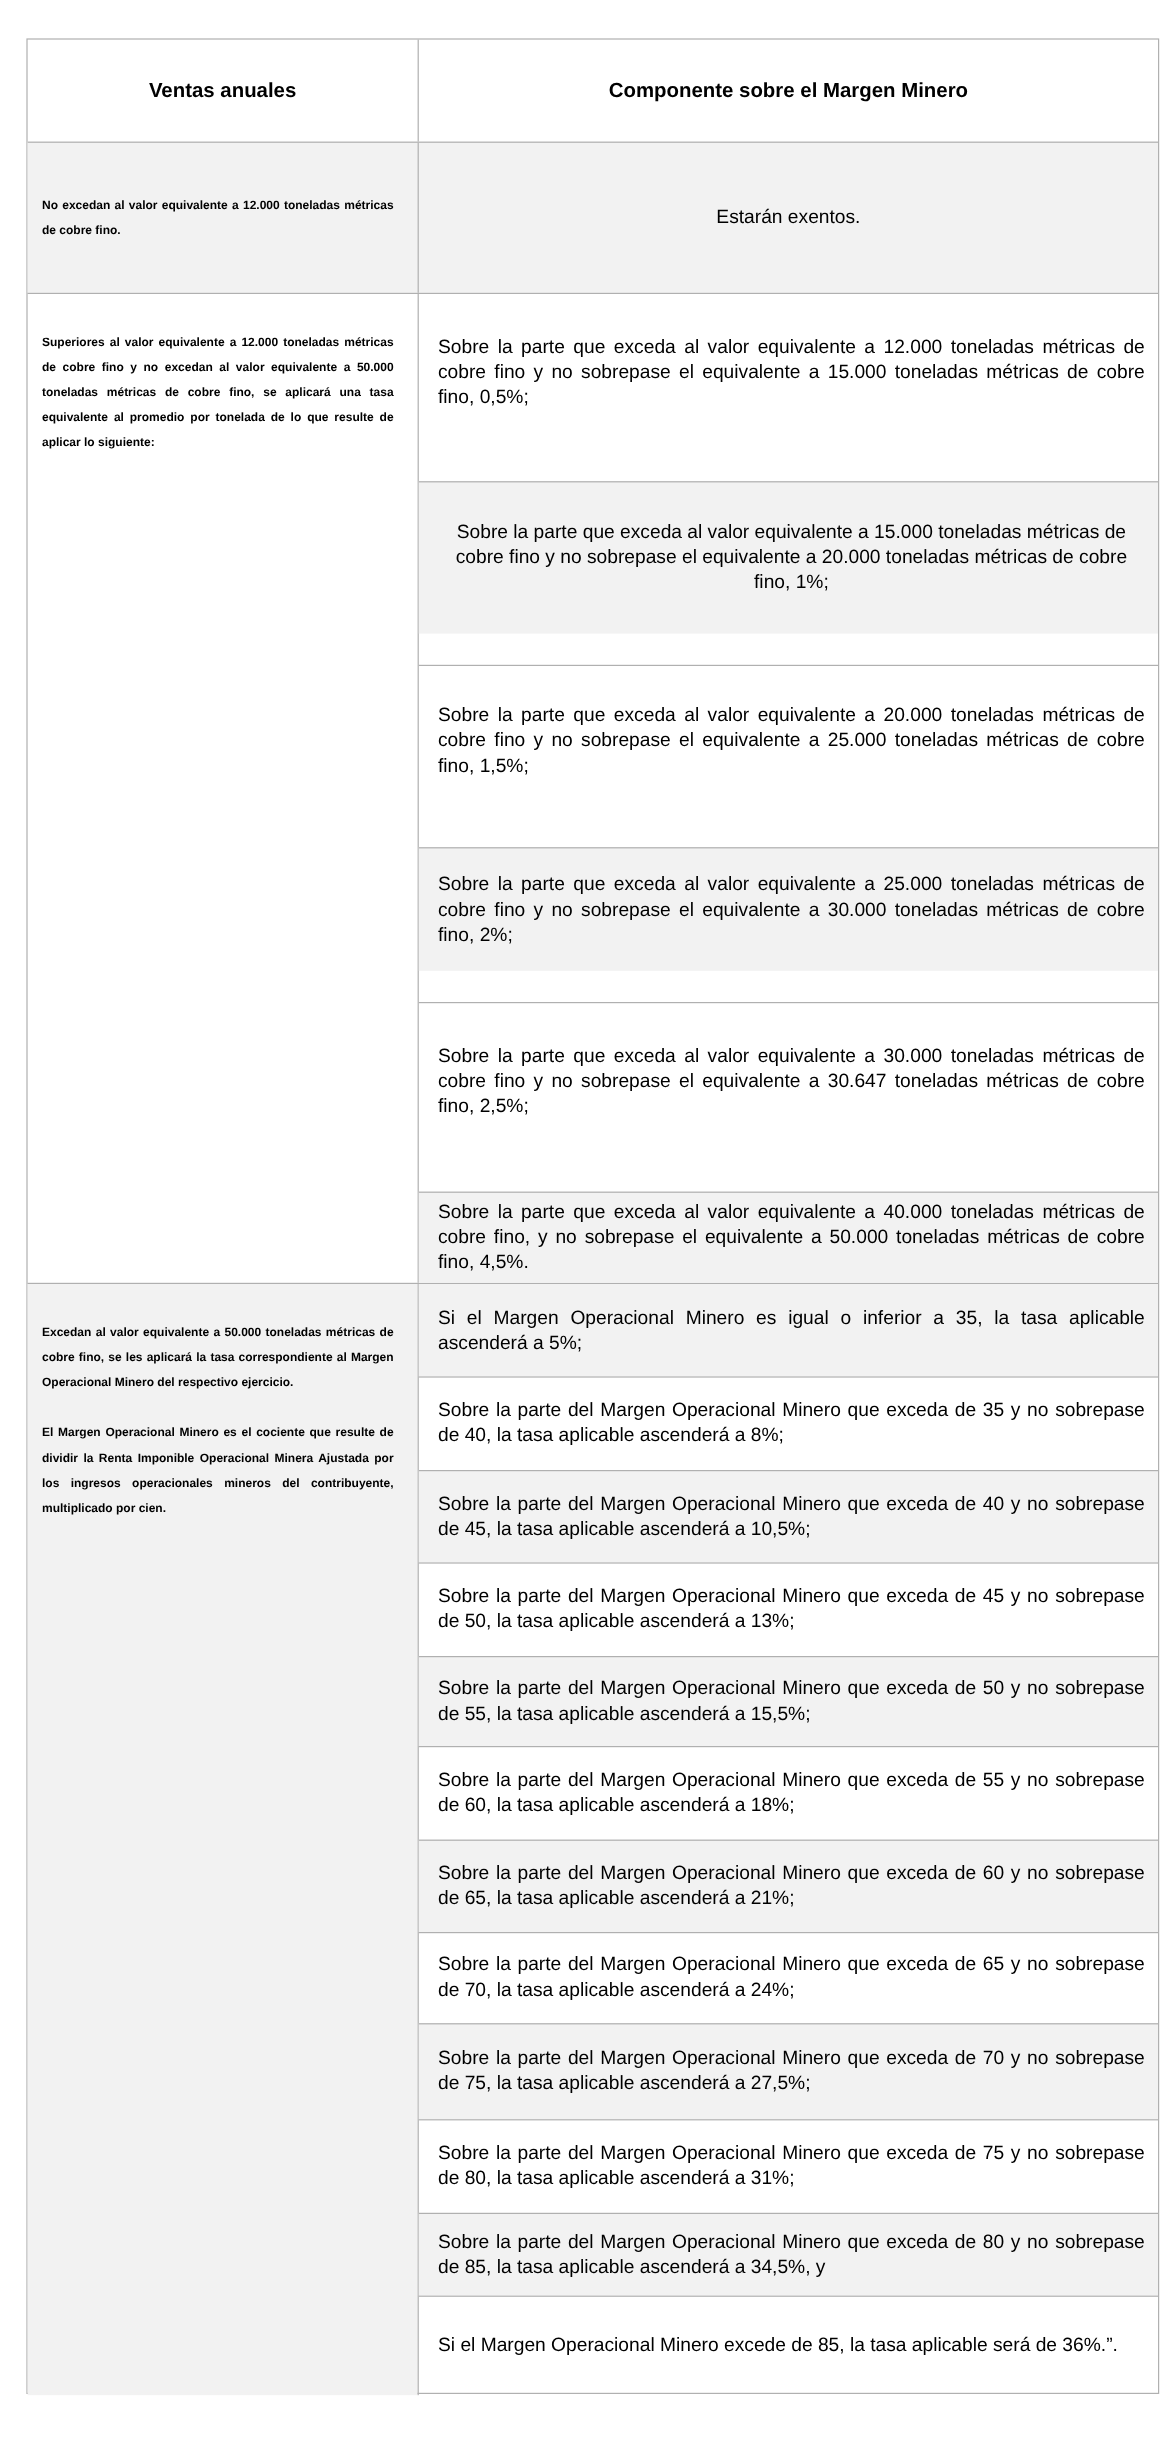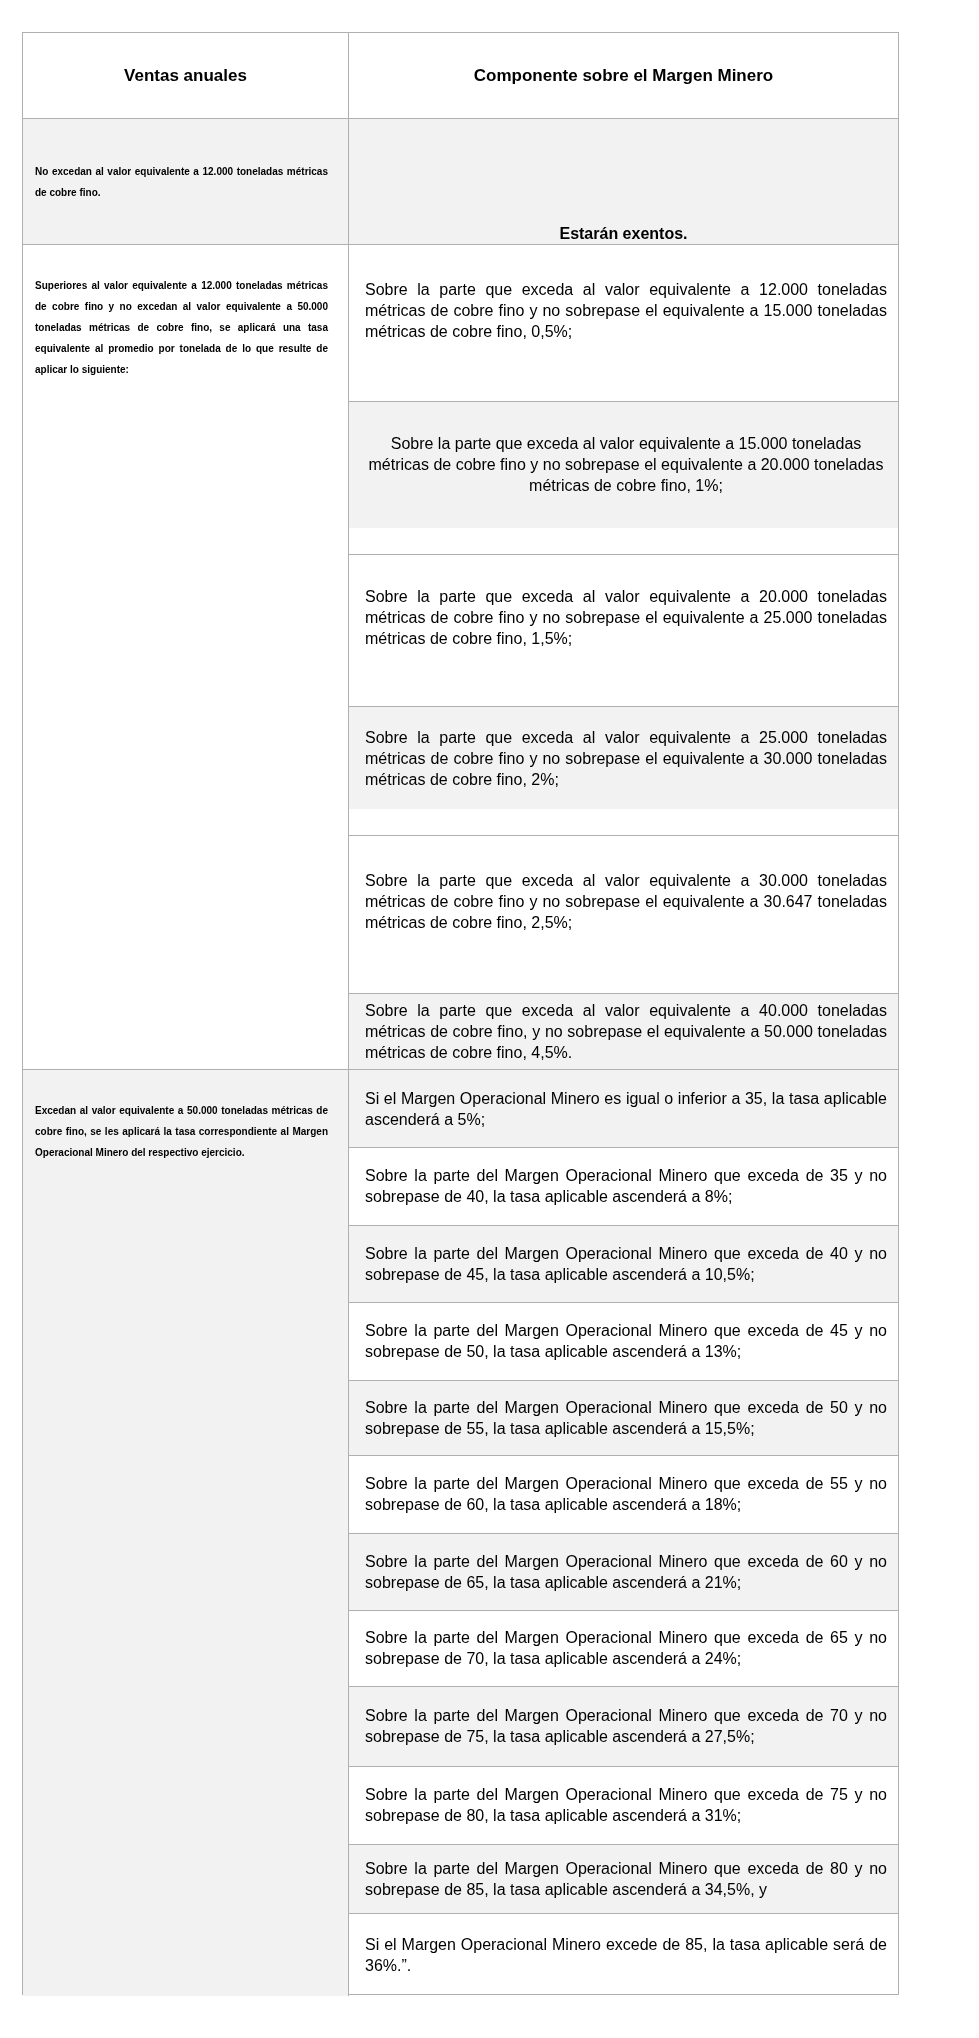--- a/index.html
+++ b/index.html
@@ -9,21 +9,21 @@
   }
   *{box-sizing:border-box;margin:0;padding:0;}
   html,body{background:#ffffff;}
   body{
     width:979px;height:2038px;position:relative;overflow:hidden;
     font-family:"Liberation Sans",sans-serif;
     color:var(--txt);
     font-size:16px;line-height:21px;
   }
   .tbl{
-    position:absolute;left:22px;top:32px;width:877px;height:1963px;
+    position:absolute;left:22px;top:32px;width:944px;height:1963px;
     border:1px solid var(--bd);
     background:#ffffff;
   }
   .trow{
     display:grid;
     grid-template-columns:325px 1fr;
     border-top:1px solid var(--bd);
   }
   .trow:first-child{border-top:none;}
   .r-head{height:85px;}
@@ -36,22 +36,22 @@
     display:flex;align-items:center;justify-content:center;
     font-weight:bold;font-size:17px;text-align:center;
   }
   
   .cl{
     font-weight:bold;text-align:justify;
     padding:0 20px 0 12px;font-size:10px;
   }
   .r1 .cl{display:flex;align-items:center;}
   .r1 .cell-r{
-    display:flex;align-items:flex-end;justify-content:center;
-    text-align:center;padding:0 20px;font-weight:bold;
+    display:flex;align-items:center;justify-content:center;
+    text-align:center;padding:0 20px;
   }
   .r2 .cl{padding-top:30px;}
   .r3 .cl{padding-top:30px;background:var(--shade);}
   .cl p + p{margin-top:21px;}
   
   .subrows{display:flex;flex-direction:column;}
   .sub{
     display:flex;align-items:center;
     padding:2px 11px 2px 16px;
     border-top:1px solid var(--bd);
@@ -126,20 +126,21 @@
 
   <div class="sub">
     <span>Sobre la parte que exceda al valor equivalente a 40.000 toneladas métricas de cobre fino, y no sobrepase el equivalente a 50.000 toneladas métricas de cobre fino, 4,5%.</span>
   </div>
 </div>
   </div>
 
   <div class="trow r3">
     <div class="cl">
       <p>Excedan al valor equivalente a 50.000 toneladas métricas de cobre fino, se les aplicará la tasa correspondiente al Margen Operacional Minero del respectivo ejercicio.</p>
+      <p>El Margen Operacional Minero es el cociente que resulte de dividir la Renta Imponible Operacional Minera Ajustada por los ingresos operacionales mineros del contribuyente, multiplicado por cien.</p>
     </div>
     <div class="cell-r subrows" id="s3rows">
   <div class="sub">
     <span>Si el Margen Operacional Minero es igual o inferior a 35, la tasa aplicable ascenderá a 5%;</span>
   </div>
 
   <div class="sub">
     <span>Sobre la parte del Margen Operacional Minero que exceda de 35 y no sobrepase de 40, la tasa aplicable ascenderá a 8%;</span>
   </div>
 

